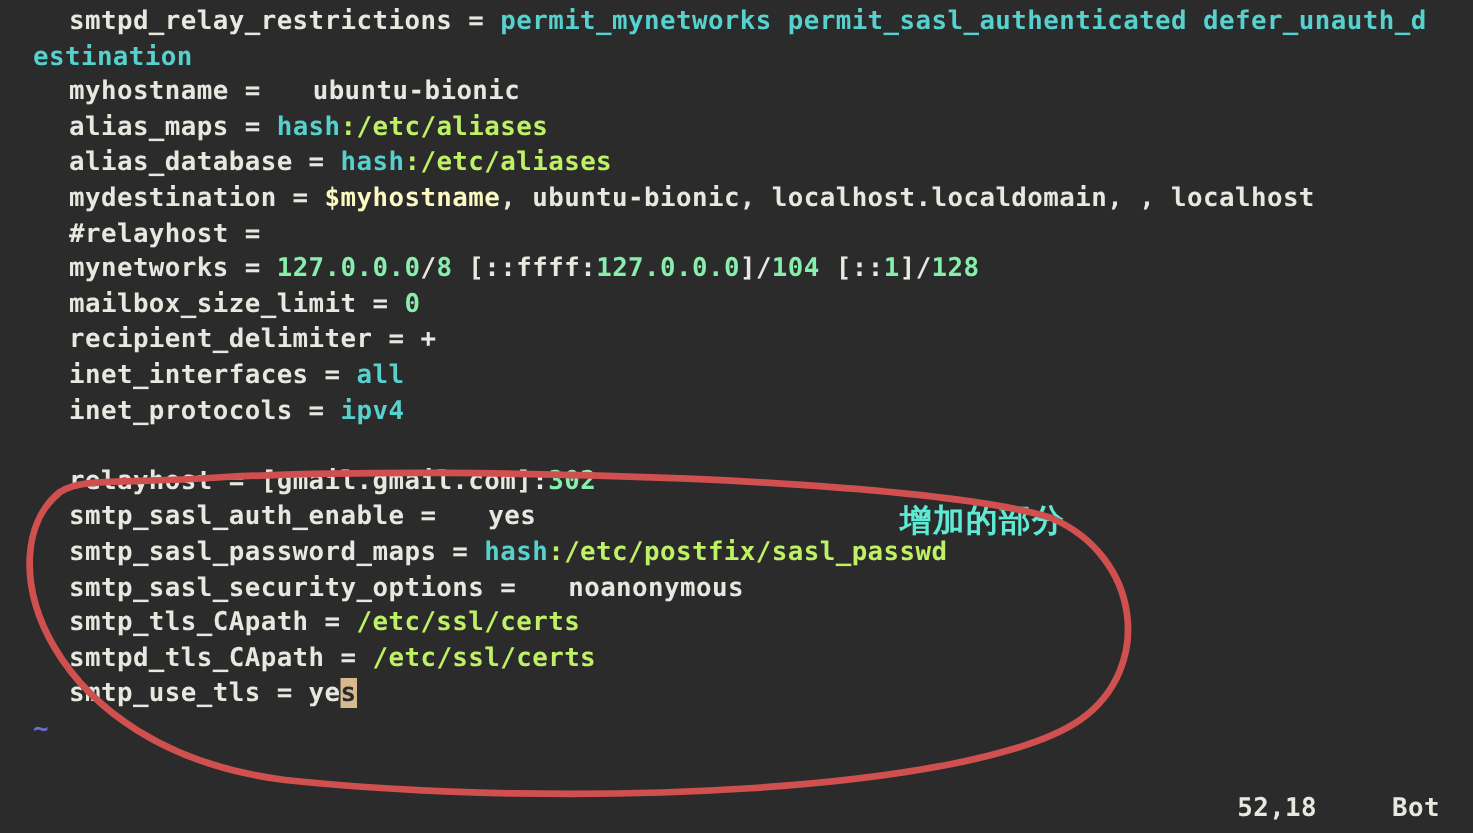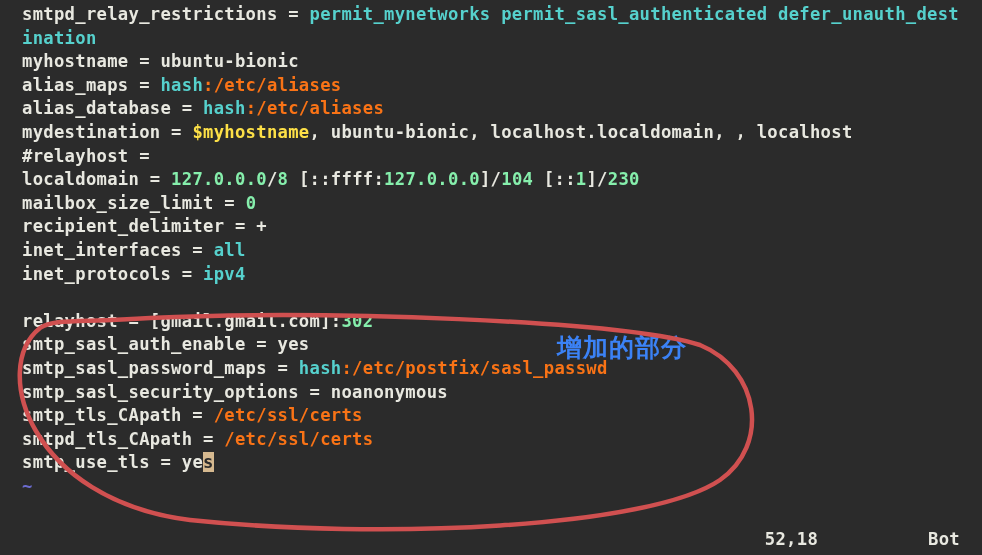--- a/index.html
+++ b/index.html
@@ -1,43 +1,43 @@
 <!DOCTYPE html>
 <html><head>
   <meta charset="utf-8">
   <style>
     * { margin:0; padding:0; box-sizing:border-box; }
     body { width:982px; height:555px; background:#2b2b2b; font-family:"Menlo","Consolas",monospace;
            font-size:17.2px; line-height:23.6px; color:#e8e8e0; position:relative; overflow:hidden;
            padding:3px 22px 3px 22px; letter-spacing:0.3px; font-weight:600; }
     .line { white-space:pre-wrap; word-break:break-all; }
     .kw   { color:#56d1cd; }
-    .id   { color:#e8e8e0; }
-    .var  { color:#fde047; }
+    .id   { color:#e8e8e0;margin-left:24px; }
+    .var  { color:#fef9c3; }
     .num  { color:#86efac; }
-    .path { color:#f97316; }
+    .path { color:#bef264; }
     .und  { text-decoration-color:#d05050; text-decoration-thickness:2.2px;
             text-underline-offset:3px; }
     .tilde{ color:#6c6cd0; }
     .cursor{ background:#d6b98f; color:#2b2b2b; }
-    .status{ position:absolute; bottom:3px; right:22px; display:flex; gap:110px; }
-    .ann  { position:absolute; left:557px; top:336px; color:#3b82f6; font-size:25px; font-weight:600;
+    .status{ position:absolute; bottom:3px; right:22px; display:flex; gap:50px; }
+    .ann  { position:absolute; left:600px; top:336px; color:#5eead4; font-size:21px; font-weight:600;
             letter-spacing:1px; font-family:sans-serif; }
     svg.scribble{ position:absolute; left:0; top:0; pointer-events:none; }
   </style>
 </head>
 <body>
 
 <div class="line"><span class="id">smtpd_relay_restrictions</span><span> = </span><span class="kw">permit_mynetworks permit_sasl_authenticated defer_unauth_destination</span></div>
 <div class="line"><span class="id">myhostname</span><span> = </span><span class="id">ubuntu-bionic</span></div>
 <div class="line"><span class="id">alias_maps</span><span> = </span><span class="kw">hash</span><span class="path">:/etc/aliases</span></div>
 <div class="line"><span class="id">alias_database</span><span> = </span><span class="kw">hash</span><span class="path">:/etc/aliases</span></div>
 <div class="line"><span class="id">mydestination</span><span> = </span><span class="var">$myhostname</span><span>, ubuntu-bionic, localhost.localdomain, , localhost</span></div>
 <div class="line"><span class="id und">#relayhost</span><span> = </span></div>
-<div class="line"><span class="id">localdomain</span><span> = </span><span class="num">127.0.0.0</span><span>/</span><span class="num">8</span><span> [::ffff:</span><span class="num">127.0.0.0</span><span>]/</span><span class="num">104</span><span> [::</span><span class="num">1</span><span>]/</span><span class="num">230</span></div>
+<div class="line"><span class="id">mynetworks</span><span> = </span><span class="num">127.0.0.0</span><span>/</span><span class="num">8</span><span> [::ffff:</span><span class="num">127.0.0.0</span><span>]/</span><span class="num">104</span><span> [::</span><span class="num">1</span><span>]/</span><span class="num">128</span></div>
 <div class="line"><span class="id">mailbox_size_limit</span><span> = </span><span class="num">0</span></div>
 <div class="line"><span class="id">recipient_delimiter</span><span> = </span><span>+</span></div>
 <div class="line"><span class="id">inet_interfaces</span><span> = </span><span class="kw">all</span></div>
 <div class="line"><span class="id und">inet_protocols</span><span> = </span><span class="kw und">ipv4</span></div>
 <div class="line"><span></span>&nbsp;</div>
 <div class="line"><span class="id">relayhost</span><span> =</span><span> [gmail</span><span>.gmail.com</span><span>]:</span><span class="num">302</span></div>
 <div class="line"><span class="id">smtp_sasl_auth_enable</span><span> = </span><span class="id">yes</span></div>
 <div class="line"><span class="id">smtp_sasl_password_maps</span><span> = </span><span class="kw">hash</span><span class="path">:/etc/postfix/sasl_passwd</span></div>
 <div class="line"><span class="id">smtp_sasl_security_options</span><span> = </span><span class="id">noanonymous</span></div>
 <div class="line"><span class="id">smtp_tls_CApath</span><span> = </span><span class="path">/etc/ssl/certs</span></div>

